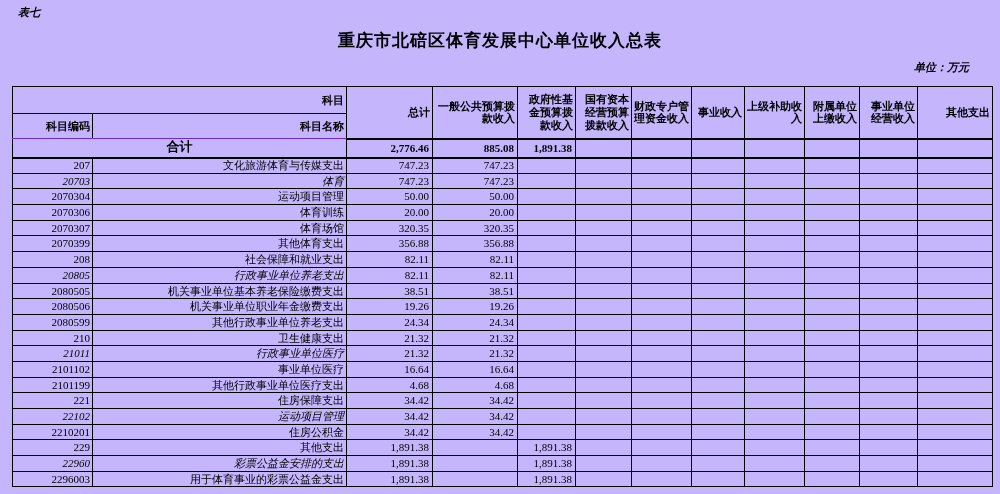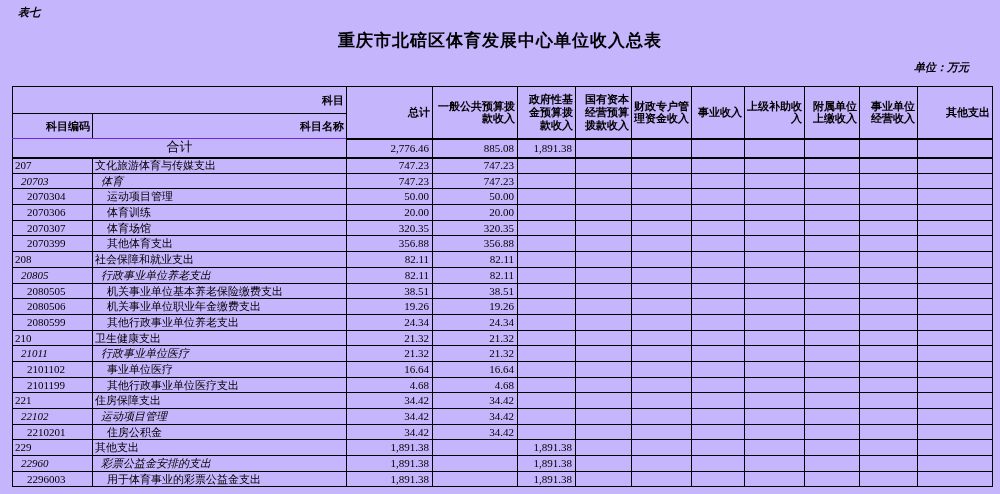--- a/index.html
+++ b/index.html
@@ -50,34 +50,34 @@
     font-weight: bold;
     text-align: right;
   }
   .income-table thead tr.hrow1 { height: 27px; }
   .income-table thead tr.hrow2 { height: 25px; }
   .income-table thead tr.hrow2 th { border-bottom: 1px solid #6d28d9; }
   .income-table thead th[rowspan] { border-bottom: 2px solid #000; }
   .income-table tbody tr { height: 15.7px; }
   .income-table tbody tr.total-row { height: 19px; }
   .income-table tbody tr.total-row td {
-    font-weight: normal;
+    font-weight: bold;
     border-bottom: 2px solid #000;
   }
   .income-table td.total-label {
     text-align: center;
     font-size: 13px;
   }
   .income-table td.num {
     text-align: right;
     padding-right: 3px;
     white-space: nowrap;
   }
   .income-table td.code, .income-table td.name {
-    text-align: left;
+    text-align: right;
     white-space: nowrap;
   }
   .indent-1 { padding-left: 2px !important; }
   .indent-2 { padding-left: 8px !important; font-style: italic; }
   .indent-3 { padding-left: 14px !important; font-family: Liberation Serif, serif; }
 </style>
 </head>
 <body>
 
 <div class="page">

